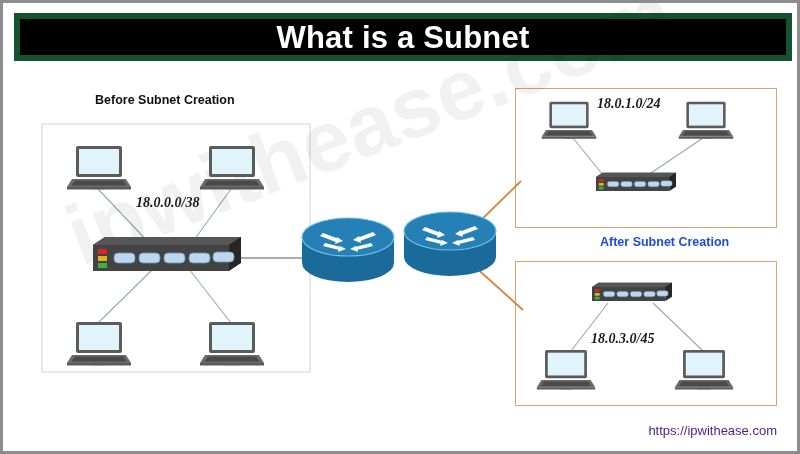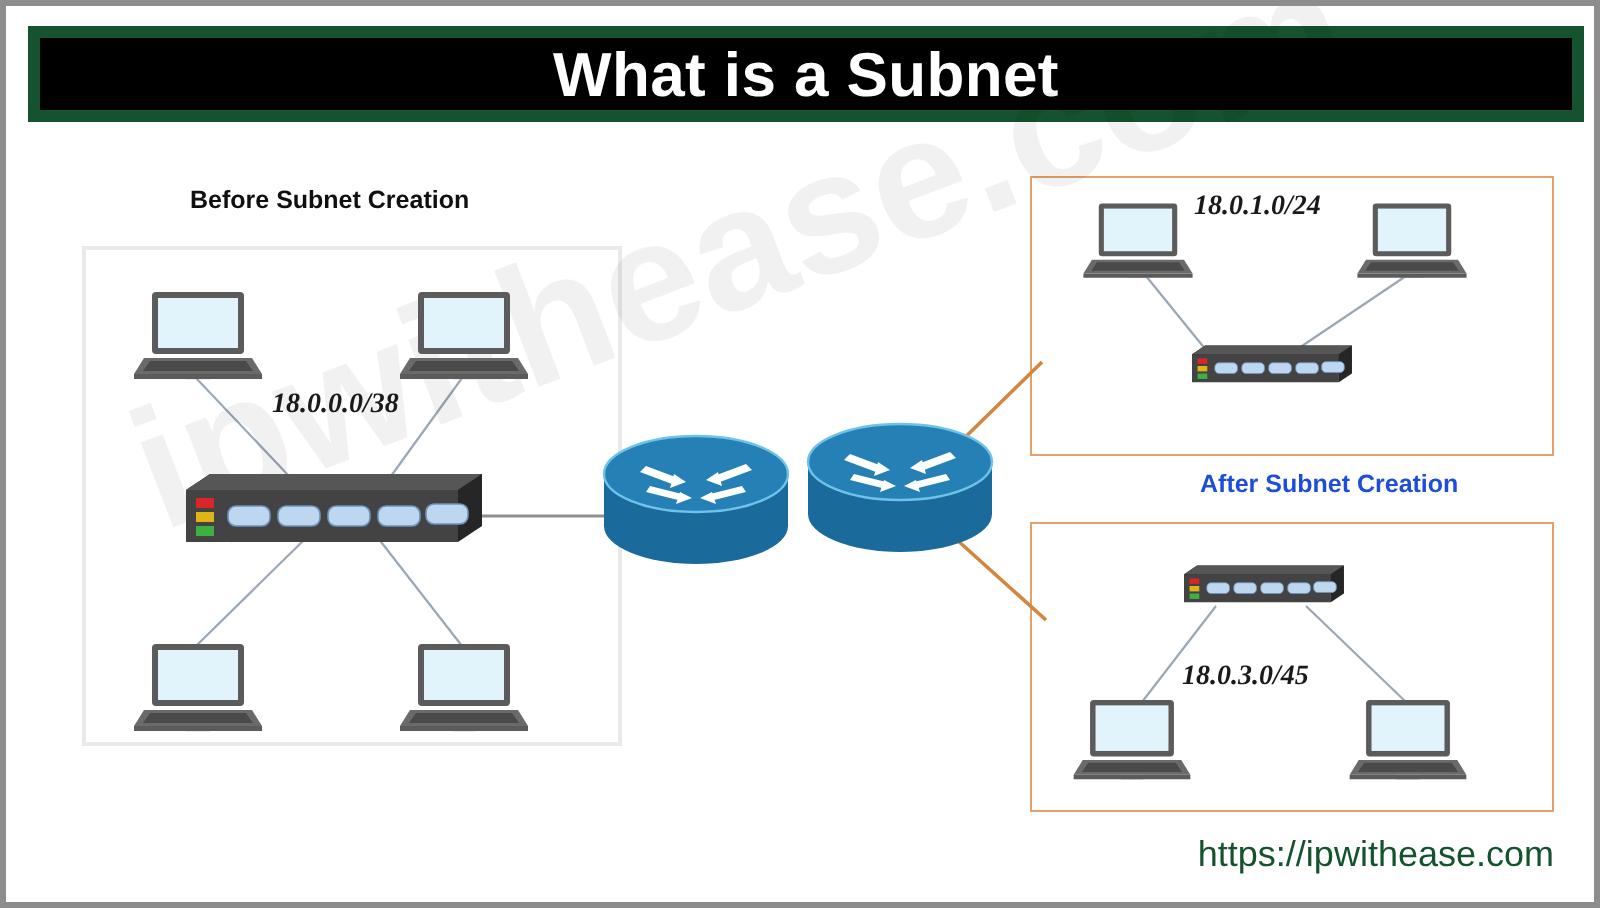--- a/index.html
+++ b/index.html
@@ -120,22 +120,22 @@
   }
   #ip-before  { left: 133px; top: 192px; }
   #ip-subnet1 { left: 594px; top: 93px; }
   #ip-subnet3 { left: 588px; top: 328px; }
 
   
   #footer-url {
     position: absolute;
     right: 20px;
     bottom: 13px;
-    font-size: 18px;
-    color: #14532d;
+    font-size: 13px;
+    color: #4c1d95;
     z-index: 10;
     white-space: nowrap;
   }
 </style>
 </head>
 <body>
 
 <div id="slide">
 
   <div id="title-banner">

